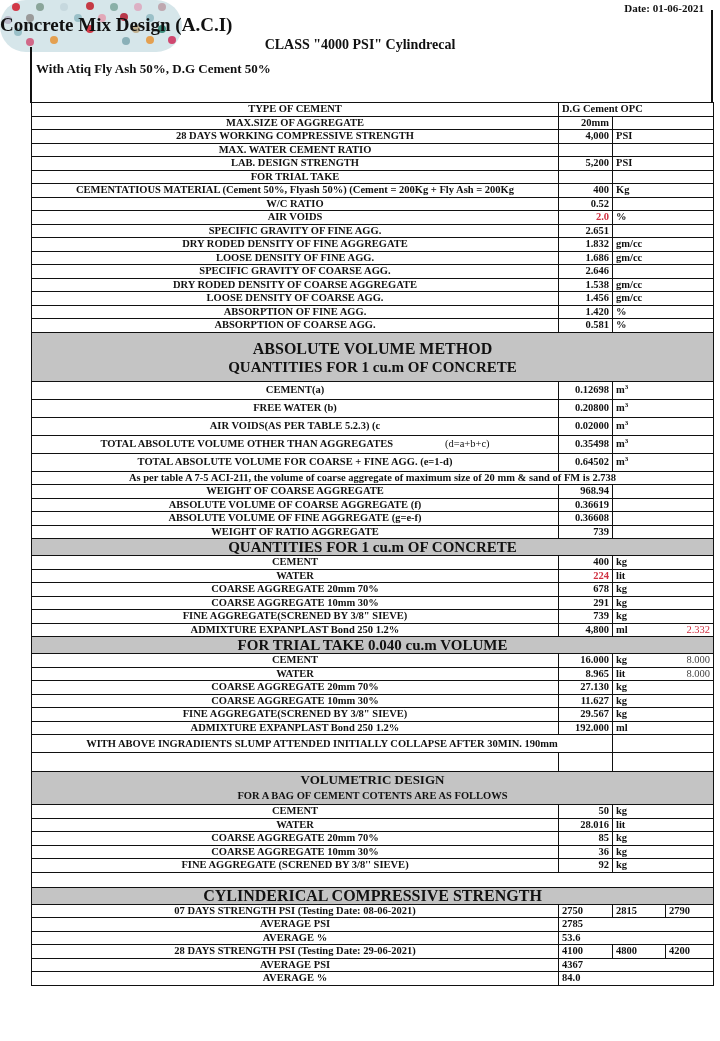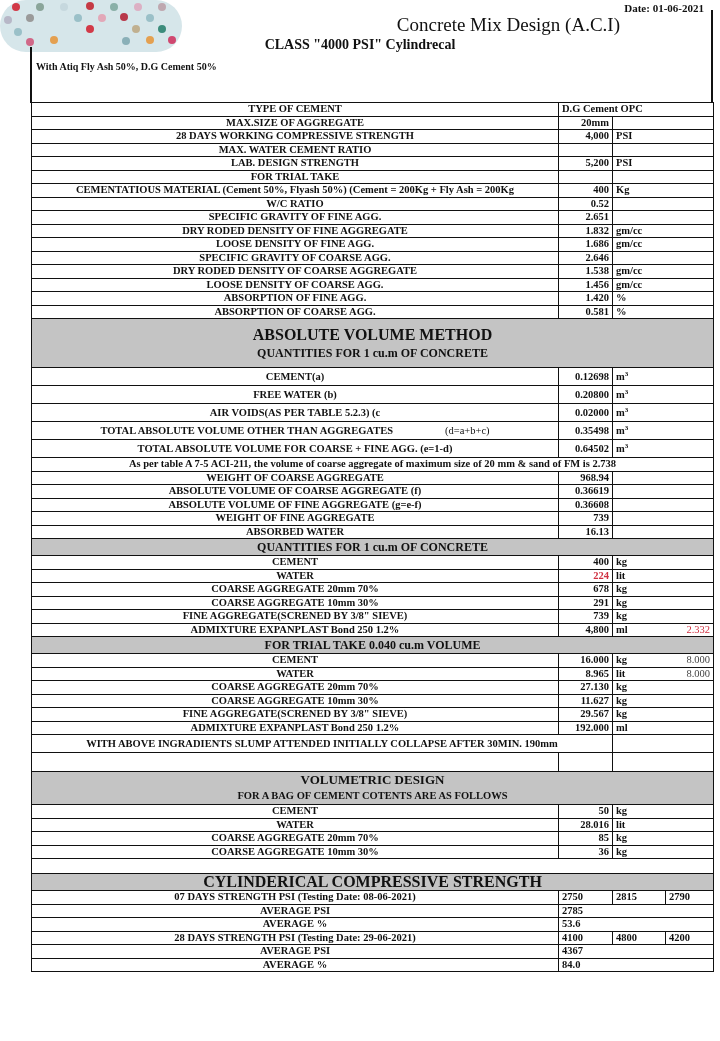--- a/index.html
+++ b/index.html
@@ -2,38 +2,38 @@
 <html><head>
 <meta charset="utf-8">
 <style>
   html, body { margin:0; padding:0; background:#fff; }
   body { width:720px; height:1041px; position:relative; overflow:hidden;
          font-family:"Liberation Serif", "DejaVu Serif", serif; color:#111; }
   .deco { position:absolute; left:0; top:0; width:182px; height:52px; border-radius:26px;
           background:#d6e6ea; overflow:hidden; }
   .deco .dot { position:absolute; width:8px; height:8px; border-radius:50%; }
   .date { position:absolute; right:16px; top:2px; font-weight:bold; font-size:11px; }
-  .title { position:absolute; left:0; width:620px; top:14px; text-align:right; font-weight:normal; font-size:19px; }
+  .title { position:absolute; left:0; width:620px; top:14px; text-align:left; font-weight:bold; font-size:19px; }
   .subtitle { position:absolute; left:0; width:720px; top:37px; text-align:center; font-weight:bold; font-size:14px; }
   .frame-left { position:absolute; left:30px; top:47px; width:2px; height:56px; background:#111; }
   .frame-right { position:absolute; left:711px; top:10px; width:2px; height:93px; background:#111; }
-  .withline { position:absolute; left:36px; top:61px; font-weight:bold; font-size:10px; }
+  .withline { position:absolute; left:36px; top:61px; font-weight:bold; font-size:13px; }
   table.sheet { position:absolute; left:31px; top:102px; width:682px; border-collapse:collapse; table-layout:fixed; }
   table.sheet td { border:1.5px solid #111; font-size:10.5px; font-weight:bold; padding:0 3px;
                    height:12.5px; line-height:12px; white-space:nowrap; overflow:hidden; }
   td.lbl { text-align:center; }
   td.val { text-align:right; }
   td.unit { text-align:left; }
   td.ctr { text-align:left; }
   .red { color:#d03040; }
   .extra { float:right; font-weight:normal; color:#444; }
   .extra.red { color:#d03040; }
   tr.sec td { background:#c4c4c4; text-align:center; }
   .sec-big { font-size:16px; display:block; line-height:20px; }
-  .sec-small { font-size:12px; display:block; line-height:16px; }
+  .sec-small { font-size:15px; display:block; line-height:16px; }
   tr.av td { height:17px; }
   sup { font-size:7px; line-height:0; }
   .note { font-weight:normal; }
 </style>
 </head>
 <body>
 
 <div class="deco">
   <span class="dot" style="left:12px;top:3px;background:#d23a48"></span>
   <span class="dot" style="left:36px;top:3px;background:#8aa59a"></span>
@@ -107,20 +107,25 @@
         <td class="lbl">CEMENTATIOUS MATERIAL (Cement 50%, Flyash 50%)  (Cement = 200Kg + Fly Ash = 200Kg</td>
         <td class="val">400</td>
         <td class="unit" colspan="2">Kg</td>
       </tr>
       <tr>
         <td class="lbl">W/C RATIO</td>
         <td class="val">0.52</td>
         <td class="unit" colspan="2"></td>
       </tr>
       <tr>
+        <td class="lbl">AIR VOIDS</td>
+        <td class="val red">2.0</td>
+        <td class="unit" colspan="2">%</td>
+      </tr>
+      <tr>
         <td class="lbl">SPECIFIC GRAVITY OF FINE AGG.</td>
         <td class="val">2.651</td>
         <td class="unit" colspan="2"></td>
       </tr>
       <tr>
         <td class="lbl">DRY RODED DENSITY OF FINE AGGREGATE</td>
         <td class="val">1.832</td>
         <td class="unit" colspan="2">gm/cc</td>
       </tr>
       <tr>
@@ -196,27 +201,22 @@
         <td class="lbl">ABSOLUTE VOLUME OF COARSE AGGREGATE (f)</td>
         <td class="val">0.36619</td>
         <td class="unit" colspan="2"></td>
       </tr>
       <tr>
         <td class="lbl">ABSOLUTE VOLUME OF FINE AGGREGATE (g=e-f)</td>
         <td class="val">0.36608</td>
         <td class="unit" colspan="2"></td>
       </tr>
       <tr>
-        <td class="lbl">WEIGHT OF FINE AGGREGATE</td>
+        <td class="lbl">WEIGHT OF RATIO AGGREGATE</td>
         <td class="val">739</td>
-        <td class="unit" colspan="2"></td>
-      </tr>
-      <tr>
-        <td class="lbl">ABSORBED WATER</td>
-        <td class="val">16.13</td>
         <td class="unit" colspan="2"></td>
       </tr>
       <tr class="sec">
         <td class="" colspan="4">
           <span class="sec-small">QUANTITIES FOR 1 cu.m OF CONCRETE</span>
         </td>
       </tr>
       <tr>
         <td class="lbl">CEMENT</td>
         <td class="val">400</td>
@@ -308,20 +308,25 @@
         <td class="unit" colspan="2">lit</td>
       </tr>
       <tr>
         <td class="lbl">COARSE AGGREGATE 20mm 70%</td>
         <td class="val">85</td>
         <td class="unit" colspan="2">kg</td>
       </tr>
       <tr>
         <td class="lbl">COARSE AGGREGATE 10mm 30%</td>
         <td class="val">36</td>
+        <td class="unit" colspan="2">kg</td>
+      </tr>
+      <tr>
+        <td class="lbl">FINE AGGREGATE (SCRENED BY 3/8'' SIEVE)</td>
+        <td class="val">92</td>
         <td class="unit" colspan="2">kg</td>
       </tr>
       <tr>
         <td class="lbl" colspan="4" style="height: 14px;"></td>
       </tr>
       <tr class="sec">
         <td class="" colspan="4">
           <span class="sec-small" style="font-size: 16px;">CYLINDERICAL COMPRESSIVE STRENGTH</span>
         </td>
       </tr>

